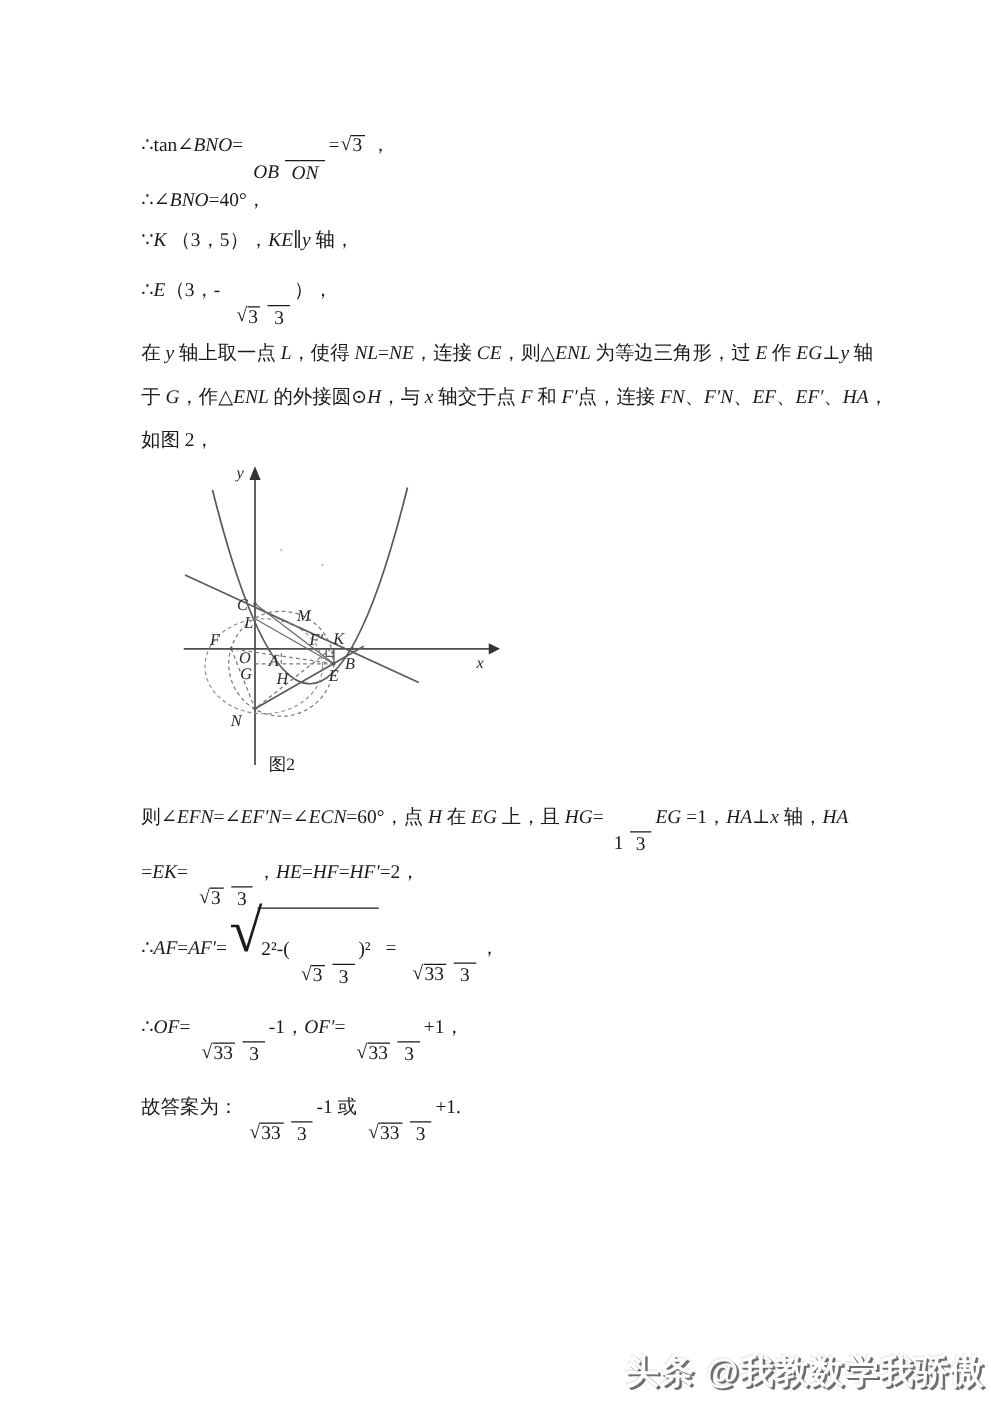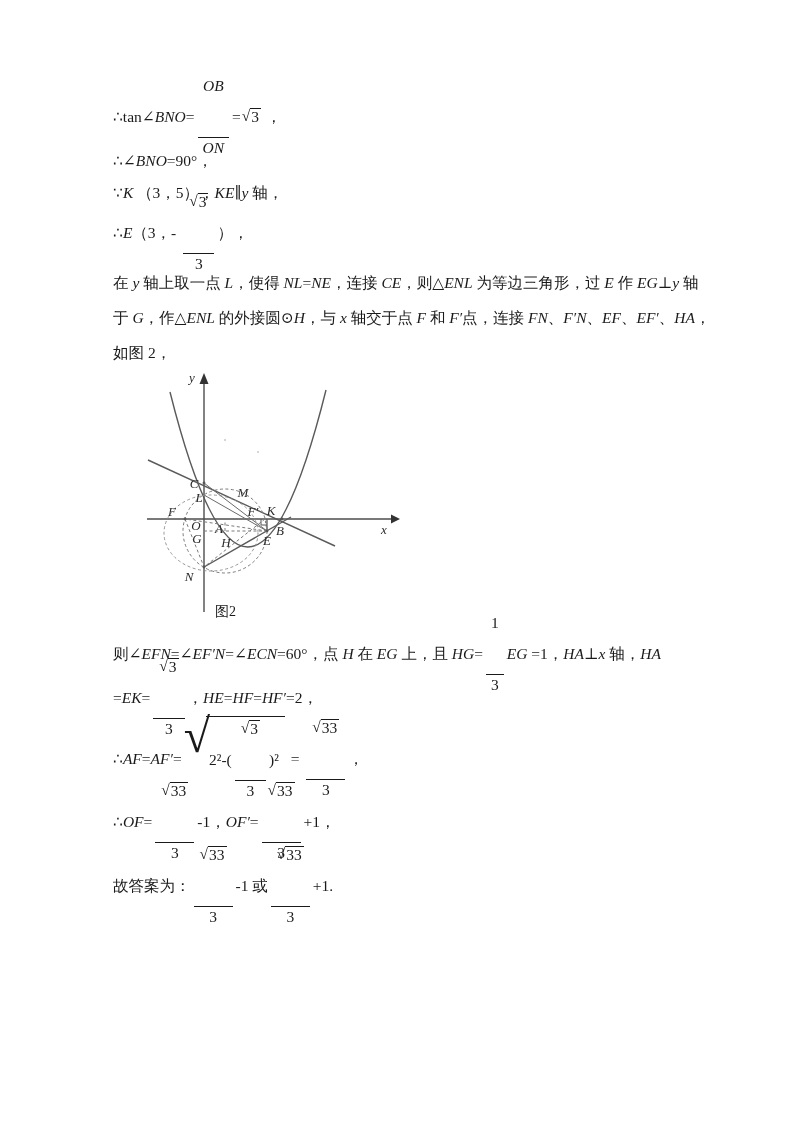--- a/index.html
+++ b/index.html
@@ -8,21 +8,21 @@
     font-family:"Liberation Serif","DejaVu Serif",serif;color:#1a1a1a;
   }
   .page{position:absolute;left:0;top:0;width:793px;height:978px;background:#ffffff;}
   .mline{
     position:absolute;left:113px;display:flex;align-items:center;
     white-space:pre;font-size:15.5px;line-height:1.2;
   }
   .seg-r{font-style:normal;}
   .seg-i{font-style:italic;}
   
-  .frac{display:inline-flex;flex-direction:column;align-items:stretch;margin:0 3px;line-height:1.15;}
+  .frac{display:inline-flex;align-items:stretch;margin:0 3px;line-height:1.15;}
   .fnum{padding:0 5px 1px;display:flex;justify-content:center;align-items:flex-end;}
   .fden{border-top:1.3px solid #1a1a1a;padding:1px 5px 0;display:flex;justify-content:center;margin-top:41px;}
   
   .root{display:inline-flex;align-items:flex-start;margin:0 1px;}
   .root>.rt{line-height:1.05;}
   .root>.ov{border-top:1.2px solid #1a1a1a;line-height:1.05;padding:0 2px 0 1px;display:inline-flex;align-items:flex-start;}
   .root.big{margin:0 2px;}
   .root.big>.rt{font-size:48px;line-height:40px;margin-right:-4px;}
   .root.big>.ov{border-top:1.6px solid #1a1a1a;align-items:center;padding:3px 6px 2px 3px;font-family:Liberation Serif, serif;}
   
@@ -35,21 +35,21 @@
     color:#fdfdfd;
     text-shadow:2px 2px 0 #6e6e6e,1px 1px 0 #8a8a8a,-1px -1px 0 #efefef;
   }
 </style>
 </head>
 <body>
 
 <div class="page">
 
   <div class="mline" style="top:90px;height:54px"><span class="seg-r">∴tan∠</span><span class="seg-i">BNO</span><span class="seg-r">=</span><span class="frac"><span class="fnum"><span class="seg-i">OB</span></span><span class="fden"><span class="seg-i">ON</span></span></span><span class="seg-r">=</span><span class="root"><span class="rt">√</span><span class="ov"><span class="seg-r">3</span></span></span><span class="seg-r"> ，</span></div>
-  <div class="mline" style="top:148px;height:26px"><span class="seg-r">∴∠</span><span class="seg-i">BNO</span><span class="seg-r">=90°，</span></div>
+  <div class="mline" style="top:148px;height:26px"><span class="seg-r">∴∠</span><span class="seg-i">BNO</span><span class="seg-r">=40°，</span></div>
   <div class="mline" style="top:180px;height:26px"><span class="seg-r">∵</span><span class="seg-i">K</span><span class="seg-r"> （3，5），</span><span class="seg-i">KE</span><span class="seg-r">∥</span><span class="seg-i">y</span><span class="seg-r"> 轴，</span></div>
   <div class="mline" style="top:206px;height:54px"><span class="seg-r">∴</span><span class="seg-i">E</span><span class="seg-r">（3，- </span><span class="frac"><span class="fnum"><span class="root"><span class="rt">√</span><span class="ov"><span class="seg-r">3</span></span></span></span><span class="fden"><span class="seg-r">3</span></span></span><span class="seg-r">），</span></div>
 
   <div class="mline" style="top:270px;height:26px"><span class="seg-r">在 </span><span class="seg-i">y</span><span class="seg-r"> 轴上取一点 </span><span class="seg-i">L</span><span class="seg-r">，使得 </span><span class="seg-i">NL</span><span class="seg-r">=</span><span class="seg-i">NE</span><span class="seg-r">，连接 </span><span class="seg-i">CE</span><span class="seg-r">，则△</span><span class="seg-i">ENL</span><span class="seg-r"> 为等边三角形，过 </span><span class="seg-i">E</span><span class="seg-r"> 作 </span><span class="seg-i">EG</span><span class="seg-r">⊥</span><span class="seg-i">y</span><span class="seg-r"> 轴</span></div>
   <div class="mline" style="top:305px;height:26px"><span class="seg-r">于 </span><span class="seg-i">G</span><span class="seg-r">，作△</span><span class="seg-i">ENL</span><span class="seg-r"> 的外接圆⊙</span><span class="seg-i">H</span><span class="seg-r">，与 </span><span class="seg-i">x</span><span class="seg-r"> 轴交于点 </span><span class="seg-i">F</span><span class="seg-r"> 和 </span><span class="seg-i">F′</span><span class="seg-r">点，连接 </span><span class="seg-i">FN</span><span class="seg-r">、</span><span class="seg-i">F′N</span><span class="seg-r">、</span><span class="seg-i">EF</span><span class="seg-r">、</span><span class="seg-i">EF′</span><span class="seg-r">、</span><span class="seg-i">HA</span><span class="seg-r">，</span></div>
   <div class="mline" style="top:340px;height:26px"><span class="seg-r">如图 2，</span></div>
 
   <svg class="figure-svg" width="260" height="252" viewBox="0 0 260 252">
 
     <circle cx="80" cy="72" r="1" fill="#c9c9c9"></circle>
@@ -102,14 +102,15 @@
     <text x="44" y="213" text-anchor="middle">N</text>
     <text class="caption" x="70" y="248">图2</text>
   </svg>
 
   <div class="mline" style="top:626px;height:56px"><span class="seg-r">则∠</span><span class="seg-i">EFN</span><span class="seg-r">=∠</span><span class="seg-i">EF′N</span><span class="seg-r">=∠</span><span class="seg-i">ECN</span><span class="seg-r">=60°，点 </span><span class="seg-i">H</span><span class="seg-r"> 在 </span><span class="seg-i">EG</span><span class="seg-r"> 上，且 </span><span class="seg-i">HG</span><span class="seg-r">=</span><span class="frac"><span class="fnum"><span class="seg-r">1</span></span><span class="fden"><span class="seg-r">3</span></span></span><span class="seg-i">EG</span><span class="seg-r"> =1，</span><span class="seg-i">HA</span><span class="seg-r">⊥</span><span class="seg-i">x</span><span class="seg-r"> 轴，</span><span class="seg-i">HA</span></div>
   <div class="mline" style="top:670px;height:56px"><span class="seg-r">=</span><span class="seg-i">EK</span><span class="seg-r">=</span><span class="frac"><span class="fnum"><span class="root"><span class="rt">√</span><span class="ov"><span class="seg-r">3</span></span></span></span><span class="fden"><span class="seg-r">3</span></span></span><span class="seg-r">，</span><span class="seg-i">HE</span><span class="seg-r">=</span><span class="seg-i">HF</span><span class="seg-r">=</span><span class="seg-i">HF′</span><span class="seg-r">=2，</span></div>
   <div class="mline" style="top:728px;height:62px"><span class="seg-r">∴</span><span class="seg-i">AF</span><span class="seg-r">=</span><span class="seg-i">AF′</span><span class="seg-r">=</span><span class="root big"><span class="rt">√</span><span class="ov"><span class="seg-r">2²-(</span><span class="frac"><span class="fnum"><span class="root"><span class="rt">√</span><span class="ov"><span class="seg-r">3</span></span></span></span><span class="fden"><span class="seg-r">3</span></span></span><span class="seg-r">)²</span></span></span><span class="seg-r"> = </span><span class="frac"><span class="fnum"><span class="root"><span class="rt">√</span><span class="ov"><span class="seg-r">33</span></span></span></span><span class="fden"><span class="seg-r">3</span></span></span><span class="seg-r">，</span></div>
   <div class="mline" style="top:794px;height:56px"><span class="seg-r">∴</span><span class="seg-i">OF</span><span class="seg-r">=</span><span class="frac"><span class="fnum"><span class="root"><span class="rt">√</span><span class="ov"><span class="seg-r">33</span></span></span></span><span class="fden"><span class="seg-r">3</span></span></span><span class="seg-r">-1，</span><span class="seg-i">OF′</span><span class="seg-r">=</span><span class="frac"><span class="fnum"><span class="root"><span class="rt">√</span><span class="ov"><span class="seg-r">33</span></span></span></span><span class="fden"><span class="seg-r">3</span></span></span><span class="seg-r">+1，</span></div>
   <div class="mline" style="top:858px;height:56px"><span class="seg-r">故答案为：</span><span class="frac"><span class="fnum"><span class="root"><span class="rt">√</span><span class="ov"><span class="seg-r">33</span></span></span></span><span class="fden"><span class="seg-r">3</span></span></span><span class="seg-r">-1 或</span><span class="frac"><span class="fnum"><span class="root"><span class="rt">√</span><span class="ov"><span class="seg-r">33</span></span></span></span><span class="fden"><span class="seg-r">3</span></span></span><span class="seg-r">+1.</span></div>
 
+  <div class="watermark">头条 @我教数学我骄傲</div>
 
 </div>
 
 </body></html>

